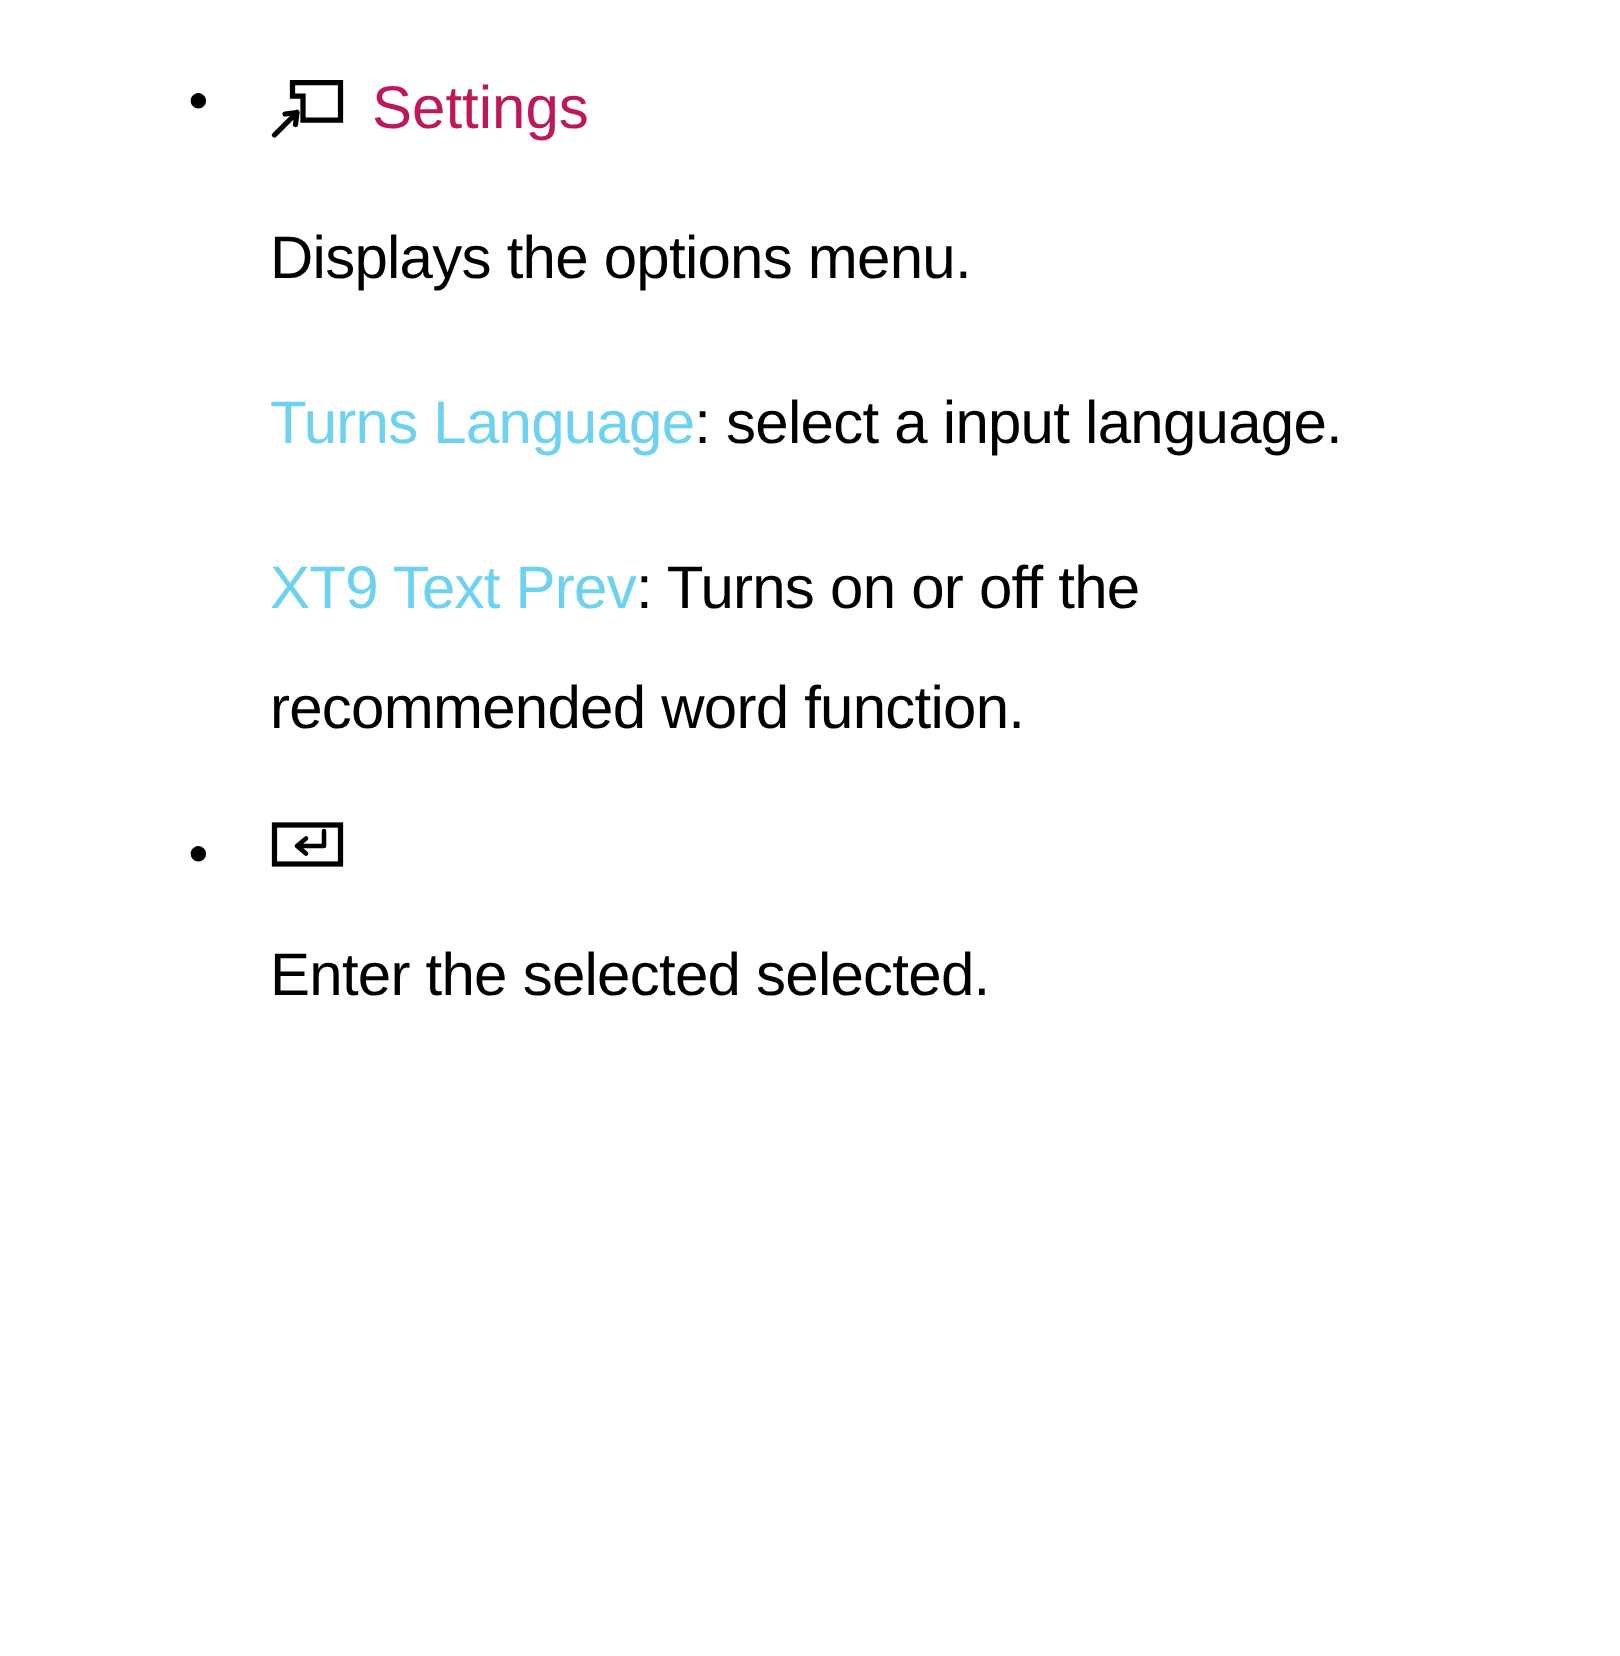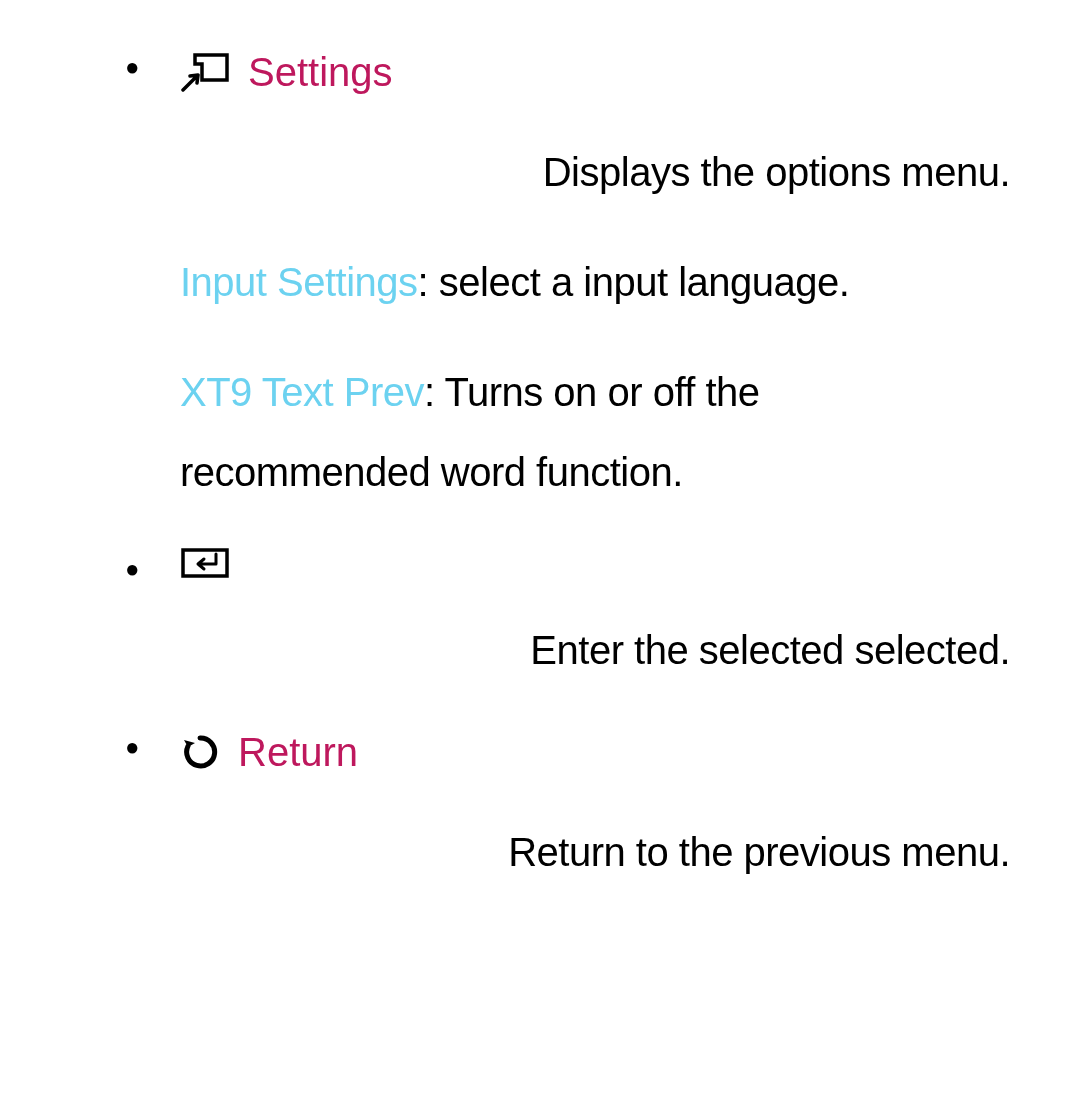--- a/index.html
+++ b/index.html
@@ -44,21 +44,20 @@
       flex-shrink: 0;
     }
     .label {
       color: #be185d;
       font-weight: 400;
     }
     .desc {
       margin-bottom: 30px;
       letter-spacing: -0.5px;
       line-height: 2.0;
-      text-align: right;
     }
     .subdesc {
       margin-bottom: 30px;
       letter-spacing: -0.5px;
       line-height: 2.0;
     }
     .highlight {
       color: #6cd2f0;
     }
     svg {
@@ -74,45 +73,33 @@
       <span class="icon">
         <svg viewBox="0 0 50 40">
           <path d="M 15 3 L 47 3 L 47 28 L 22 28 L 22 12 L 15 12 Z" fill="none" stroke="#000" stroke-width="3.5"></path>
           <path d="M 3 38 L 18 23 M 18 23 L 10 24 M 18 23 L 17 31" fill="none" stroke="#000" stroke-width="3.5" stroke-linecap="round"></path>
         </svg>
       </span>
       <span class="label">Settings</span>
     </div>
     <div class="desc">Displays the options menu.</div>
     <div class="subdesc">
-      <span class="highlight">Input Settings</span><span>: select a input language.</span>
+      <span class="highlight">Turns Language</span><span>: select a input language.</span>
     </div>
     <div class="subdesc">
       <span class="highlight">XT9 Text Prev</span><span>: Turns on or off the recommended word function.</span>
     </div>
   </li>
 
   <li>
     <div class="item-header">
       <span class="icon">
         <svg viewBox="0 0 50 40">
           <rect x="3" y="8" width="44" height="26" fill="none" stroke="#000" stroke-width="3.5"></rect>
           <path d="M 36 12 L 36 22 L 18 22 M 18 22 L 24 17 M 18 22 L 24 27" fill="none" stroke="#000" stroke-width="3" stroke-linecap="round" stroke-linejoin="round"></path>
         </svg>
       </span>
     </div>
     <div class="desc">Enter the selected selected.</div>
   </li>
 
-  <li>
-    <div class="item-header">
-      <span class="icon" style="width:40px;">
-        <svg viewBox="0 0 40 40">
-          <path d="M 20 6 A 14 14 0 1 1 8 14" fill="none" stroke="#000" stroke-width="5" stroke-linecap="round"></path>
-          <path d="M 4 8 L 8 15 L 15 11 Z" fill="#000"></path>
-        </svg>
-      </span>
-      <span class="label">Return</span>
-    </div>
-    <div class="desc">Return to the previous menu.</div>
-  </li>
 
 </ul>
 
 </body></html>

